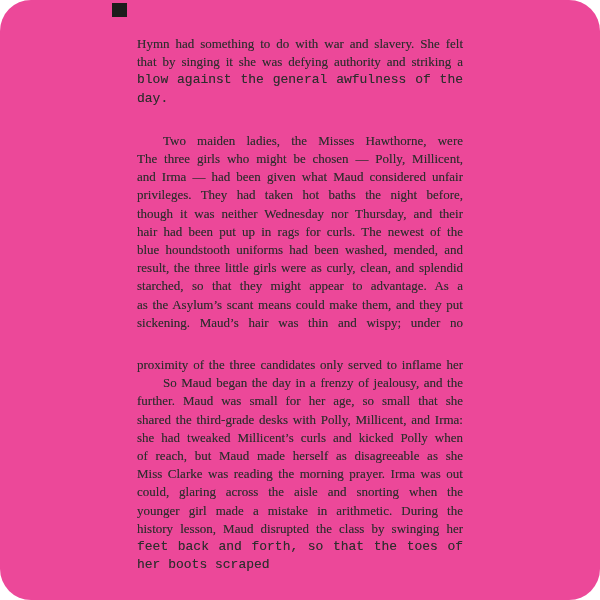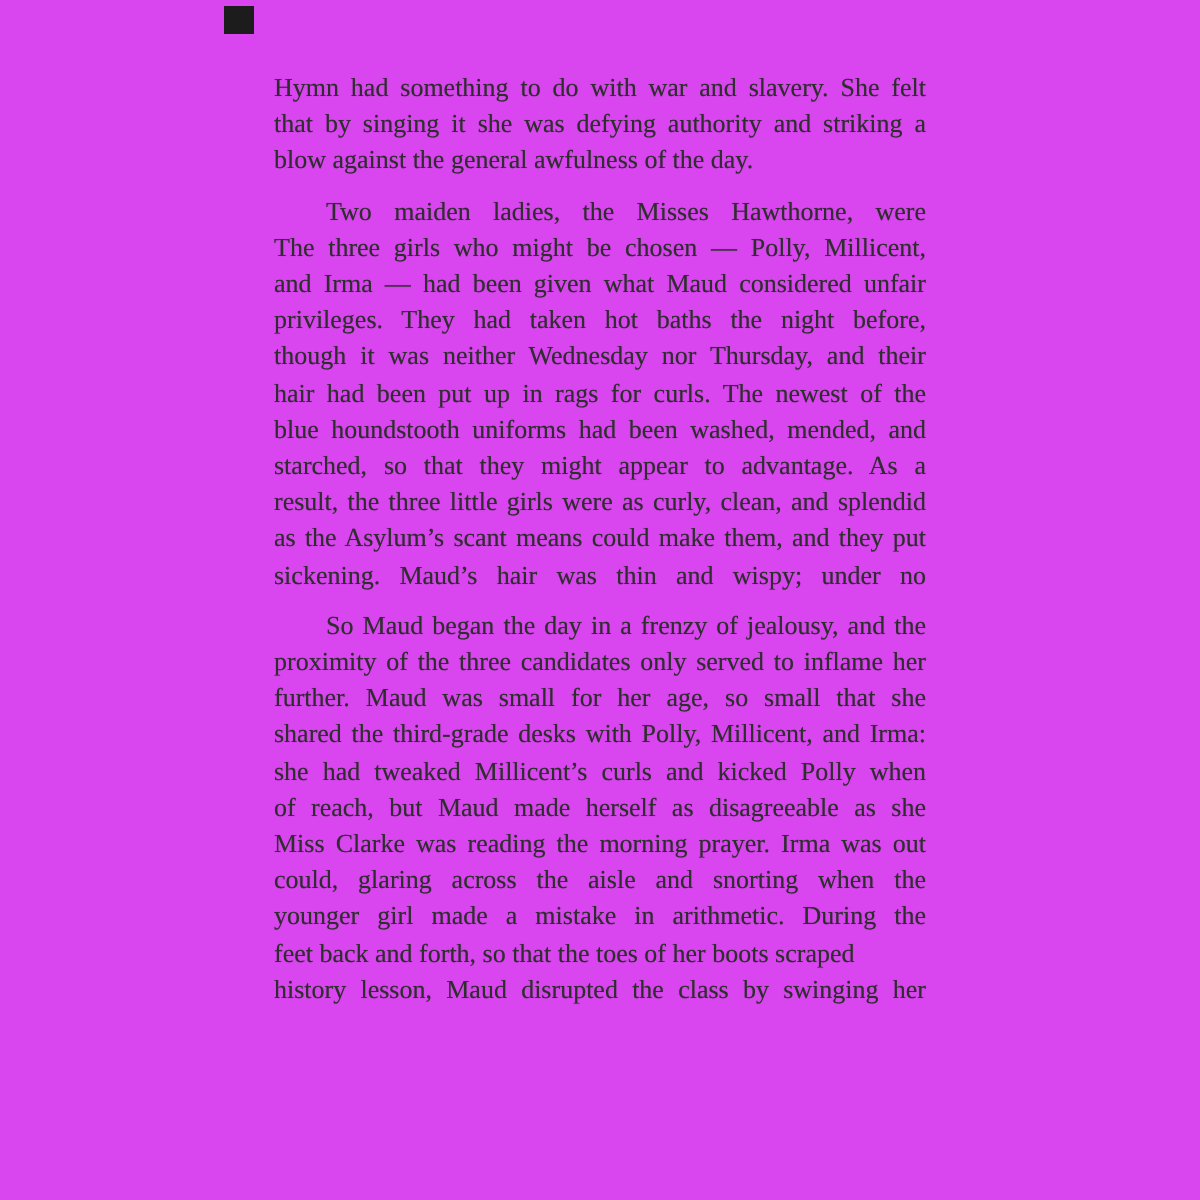--- a/index.html
+++ b/index.html
@@ -4,50 +4,52 @@
 <style>
   html, body {
     margin: 0;
     padding: 0;
     background: #ffffff;
   }
   .page {
     position: relative;
     width: 600px;
     height: 600px;
-    background: #d946ef;
+    background: #ec4899;
     overflow: hidden;
     font-family: "Liberation Serif", "DejaVu Serif", serif;
+    border-radius: 31px;
   }
   .corner-mark {
     position: absolute;
     left: 112px;
     top: 3px;
     width: 15px;
     height: 14px;
     background: #1c1c1c;
   }
   .text-block {
     position: absolute;
     left: 137px;
     top: 35px;
     width: 326px;
     font-size: 13px;
     line-height: 18.2px;
     color: #2e2e2e;
     text-shadow: 0 0 0.4px rgba(40,40,40,0.45);
   }
   .paragraph { margin: 0; }
-  .paragraph + .paragraph { margin-top: 7px; }
+  .paragraph + .paragraph { margin-top: 24px; }
   .line {
     text-align: justify;
     text-align-last: justify;
   }
   .line.last {
     text-align-last: left;
+    font-family: Liberation Mono, monospace;
   }
   .line.indent {
     text-indent: 26px;
   }
 </style>
 </head>
 <body>
 
 <div class="page">
   <div class="corner-mark"></div>
@@ -58,32 +60,32 @@
         <div class="line last">blow against the general awfulness of the day.</div>
       </div>
       <div class="paragraph">
         <div class="line indent">Two maiden ladies, the Misses Hawthorne, were</div>
         <div class="line">The three girls who might be chosen — Polly, Millicent,</div>
         <div class="line">and Irma — had been given what Maud considered unfair</div>
         <div class="line">privileges. They had taken hot baths the night before,</div>
         <div class="line">though it was neither Wednesday nor Thursday, and their</div>
         <div class="line">hair had been put up in rags for curls. The newest of the</div>
         <div class="line">blue houndstooth uniforms had been washed, mended, and</div>
+        <div class="line">result, the three little girls were as curly, clean, and splendid</div>
         <div class="line">starched, so that they might appear to advantage. As a</div>
-        <div class="line">result, the three little girls were as curly, clean, and splendid</div>
         <div class="line">as the Asylum’s scant means could make them, and they put</div>
         <div class="line">sickening. Maud’s hair was thin and wispy; under no</div>
       </div>
       <div class="paragraph">
+        <div class="line">proximity of the three candidates only served to inflame her</div>
         <div class="line indent">So Maud began the day in a frenzy of jealousy, and the</div>
-        <div class="line">proximity of the three candidates only served to inflame her</div>
         <div class="line">further. Maud was small for her age, so small that she</div>
         <div class="line">shared the third-grade desks with Polly, Millicent, and Irma:</div>
         <div class="line">she had tweaked Millicent’s curls and kicked Polly when</div>
         <div class="line">of reach, but Maud made herself as disagreeable as she</div>
         <div class="line">Miss Clarke was reading the morning prayer. Irma was out</div>
         <div class="line">could, glaring across the aisle and snorting when the</div>
         <div class="line">younger girl made a mistake in arithmetic. During the</div>
+        <div class="line">history lesson, Maud disrupted the class by swinging her</div>
         <div class="line last">feet back and forth, so that the toes of her boots scraped</div>
-        <div class="line">history lesson, Maud disrupted the class by swinging her</div>
       </div>
     </div>
 </div>
 
 </body></html>

